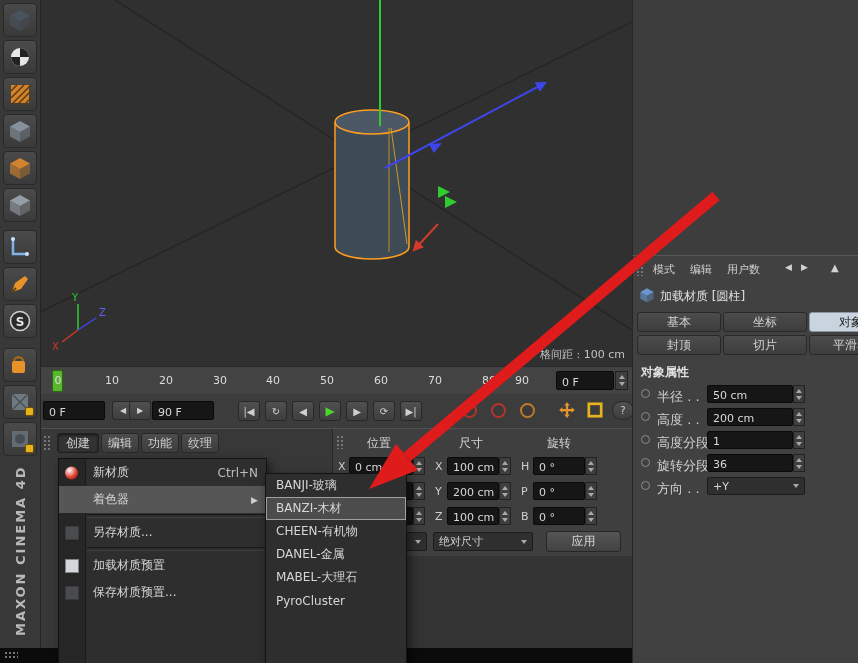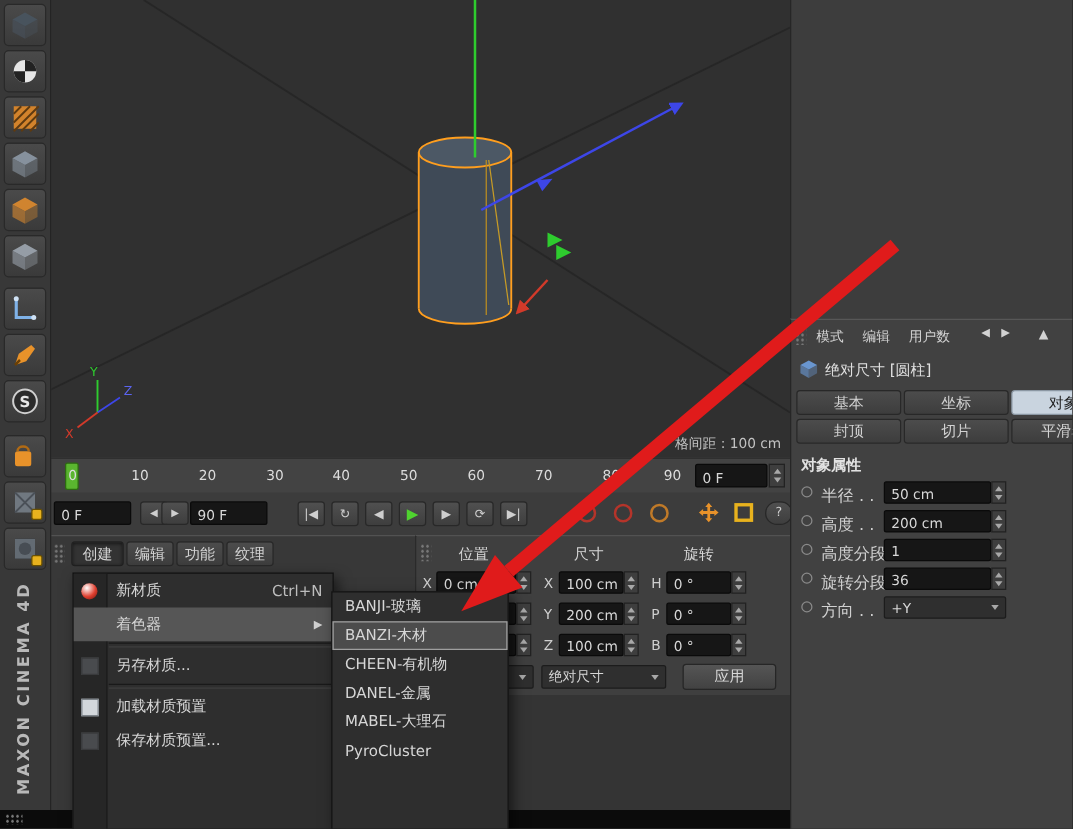--- a/index.html
+++ b/index.html
@@ -148,21 +148,21 @@
     <div class="marker"></div>
     <span class="tick" style="left:18px">0</span>
     <span class="tick" style="left:72px">10</span>
     <span class="tick" style="left:126px">20</span>
     <span class="tick" style="left:180px">30</span>
     <span class="tick" style="left:233px">40</span>
     <span class="tick" style="left:287px">50</span>
     <span class="tick" style="left:341px">60</span>
     <span class="tick" style="left:395px">70</span>
     <span class="tick" style="left:449px">80</span>
-    <span class="tick" style="left:498px">90</span>
+    <span class="tick" style="left:482px">90</span>
     <div class="field abs" style="left:516px;top:4px;width:58px;height:19px">
         <span>0 F</span>
       </div>
     <div class="spinner abs" style="left:575px;top:4px;width:13px;height:19px">
         <i class="tri-u"></i>
         <i class="tri-d"></i>
       </div>
   </div>
 
   <div class="abs transport">
@@ -341,21 +341,21 @@
     <span class="amenu" style="left:94px">用户数</span>
     <span class="amenu" style="left:152px;font-size:9px">◀</span>
     <span class="amenu" style="left:168px;font-size:9px">▶</span>
     <span class="amenu" style="left:198px;font-size:10px">▲</span>
 
     <div class="abs" style="left:6px;top:31px;width:16px;height:16px">
       <svg viewBox="0 0 24 24" style="color:#6b9bd8;width:16px;height:16px">
           <use href="#sym-cube"></use>
         </svg>
     </div>
-    <span class="abs" style="left:27px;top:32px;font-size:12px;color:#e0e0e0">绝对尺寸 [圆柱]</span>
+    <span class="abs" style="left:27px;top:32px;font-size:12px;color:#e0e0e0">加载材质 [圆柱]</span>
 
     <div class="atab" style="left:4px;top:56px">
         <span>基本</span>
       </div>
     <div class="atab" style="left:90px;top:56px">
         <span>坐标</span>
       </div>
     <div class="atab sel" style="left:176px;top:56px">
         <span>对象</span>
       </div>

